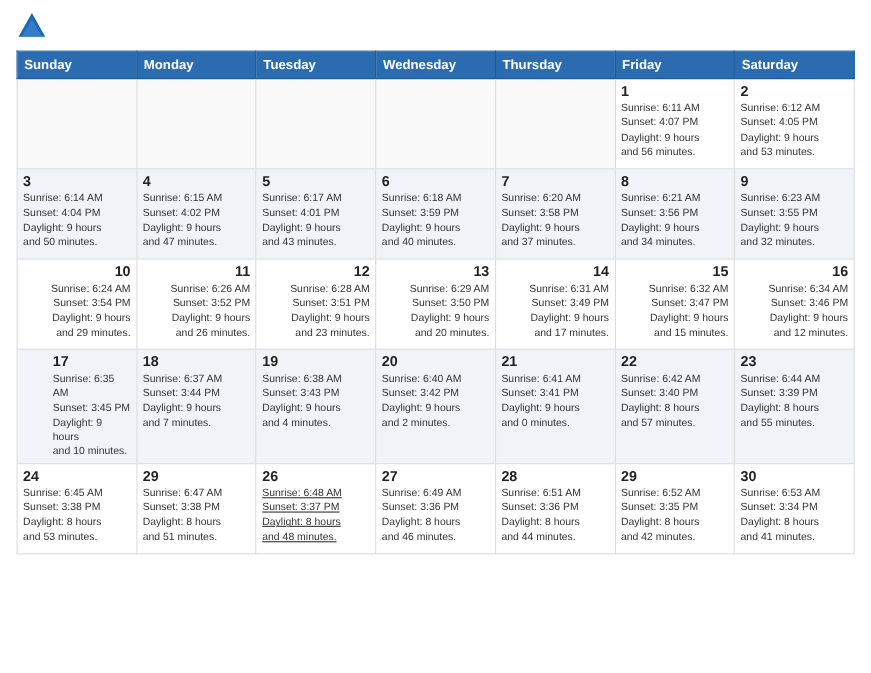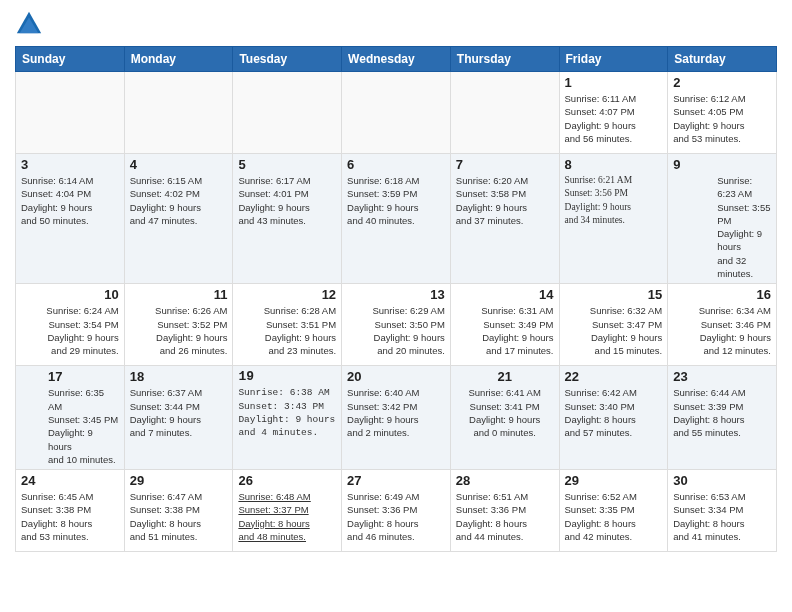--- a/index.html
+++ b/index.html
@@ -194,28 +194,28 @@
           </td>
           <td style="background: rgb(240, 244, 248);">
             <span class="day-number">7</span>
             <div class="day-info" style="white-space: pre-line;">Sunrise: 6:20 AM
 Sunset: 3:58 PM
 Daylight: 9 hours
 and 37 minutes.</div>
           </td>
           <td style="background: rgb(240, 244, 248);">
             <span class="day-number">8</span>
-            <div class="day-info" style="white-space: pre-line; font-family: Liberation Serif, serif;">Sunrise: 6:21 AM
+            <div class="day-info" style="white-space: pre-line;">Sunrise: 6:21 AM
 Sunset: 3:56 PM
 Daylight: 9 hours
 and 34 minutes.</div>
           </td>
           <td style="background: rgb(240, 244, 248);">
             <span class="day-number">9</span>
-            <div class="day-info" style="white-space: pre-line; margin-left: 44px;">Sunrise: 6:23 AM
+            <div class="day-info" style="white-space: pre-line;">Sunrise: 6:23 AM
 Sunset: 3:55 PM
 Daylight: 9 hours
 and 32 minutes.</div>
           </td>
         </tr>
         <tr>
           <td style="background: rgb(255, 255, 255);">
             <span class="day-number">10</span>
             <div class="day-info" style="white-space: pre-line;">Sunrise: 6:24 AM
 Sunset: 3:54 PM
@@ -273,35 +273,35 @@
 Daylight: 9 hours
 and 10 minutes.</div>
           </td>
           <td style="background: rgb(240, 244, 248);">
             <span class="day-number">18</span>
             <div class="day-info" style="white-space: pre-line;">Sunrise: 6:37 AM
 Sunset: 3:44 PM
 Daylight: 9 hours
 and 7 minutes.</div>
           </td>
-          <td style="background: rgb(240, 244, 248); font-family: Liberation Mono, monospace;">
+          <td style="background: rgb(240, 244, 248);">
             <span class="day-number">19</span>
             <div class="day-info" style="white-space: pre-line;">Sunrise: 6:38 AM
 Sunset: 3:43 PM
 Daylight: 9 hours
 and 4 minutes.</div>
           </td>
           <td style="background: rgb(240, 244, 248);">
             <span class="day-number">20</span>
             <div class="day-info" style="white-space: pre-line;">Sunrise: 6:40 AM
 Sunset: 3:42 PM
 Daylight: 9 hours
 and 2 minutes.</div>
           </td>
-          <td style="background: rgb(240, 244, 248); text-align: center;">
+          <td style="background: rgb(240, 244, 248);">
             <span class="day-number">21</span>
             <div class="day-info" style="white-space: pre-line;">Sunrise: 6:41 AM
 Sunset: 3:41 PM
 Daylight: 9 hours
 and 0 minutes.</div>
           </td>
           <td style="background: rgb(240, 244, 248);">
             <span class="day-number">22</span>
             <div class="day-info" style="white-space: pre-line;">Sunrise: 6:42 AM
 Sunset: 3:40 PM

